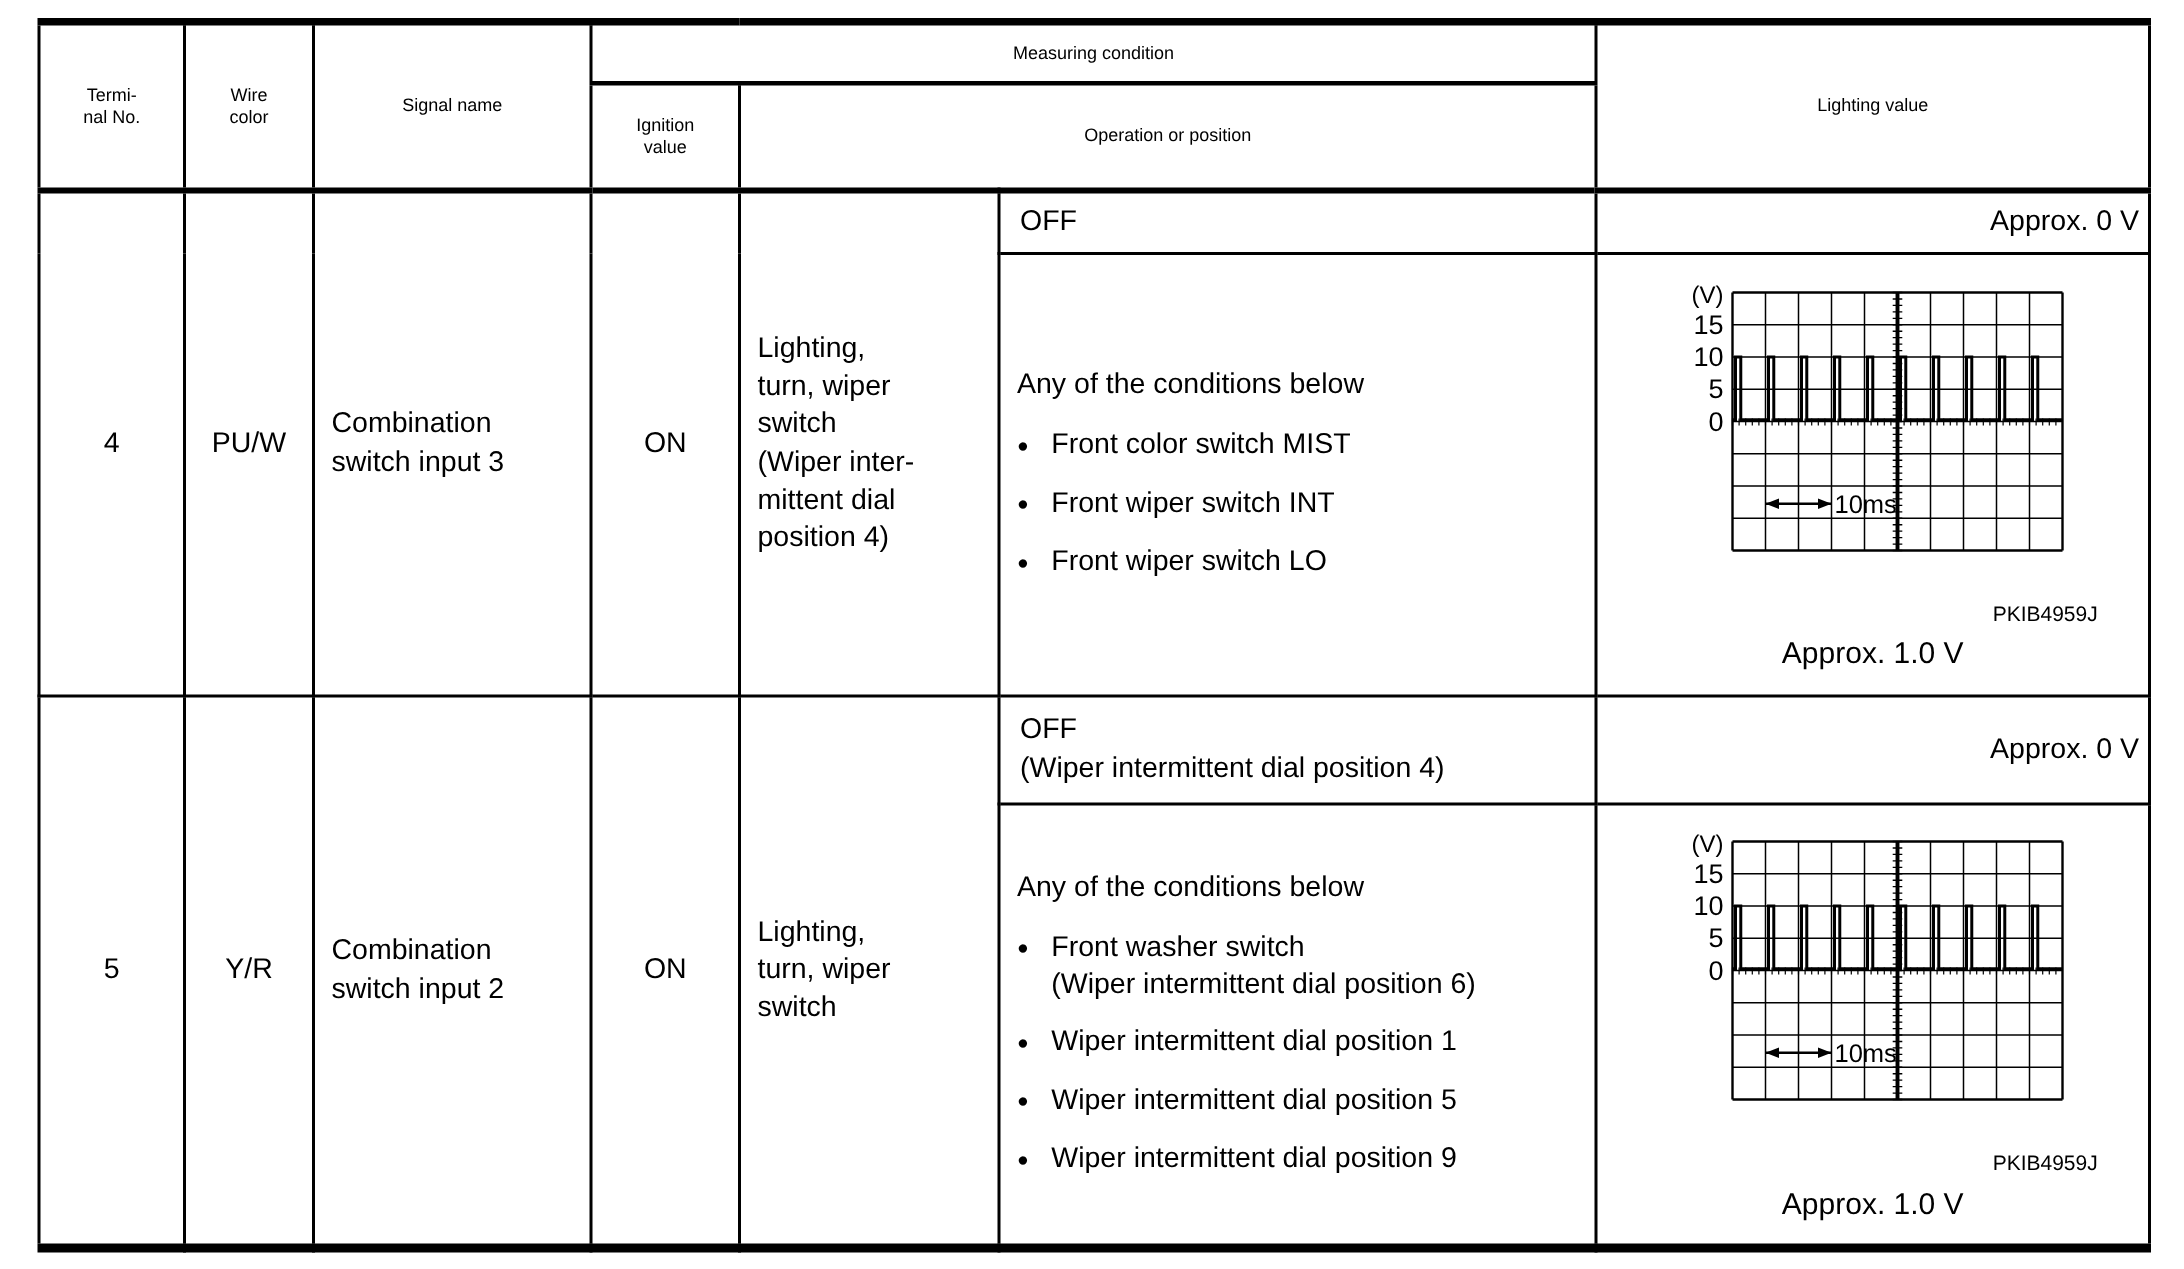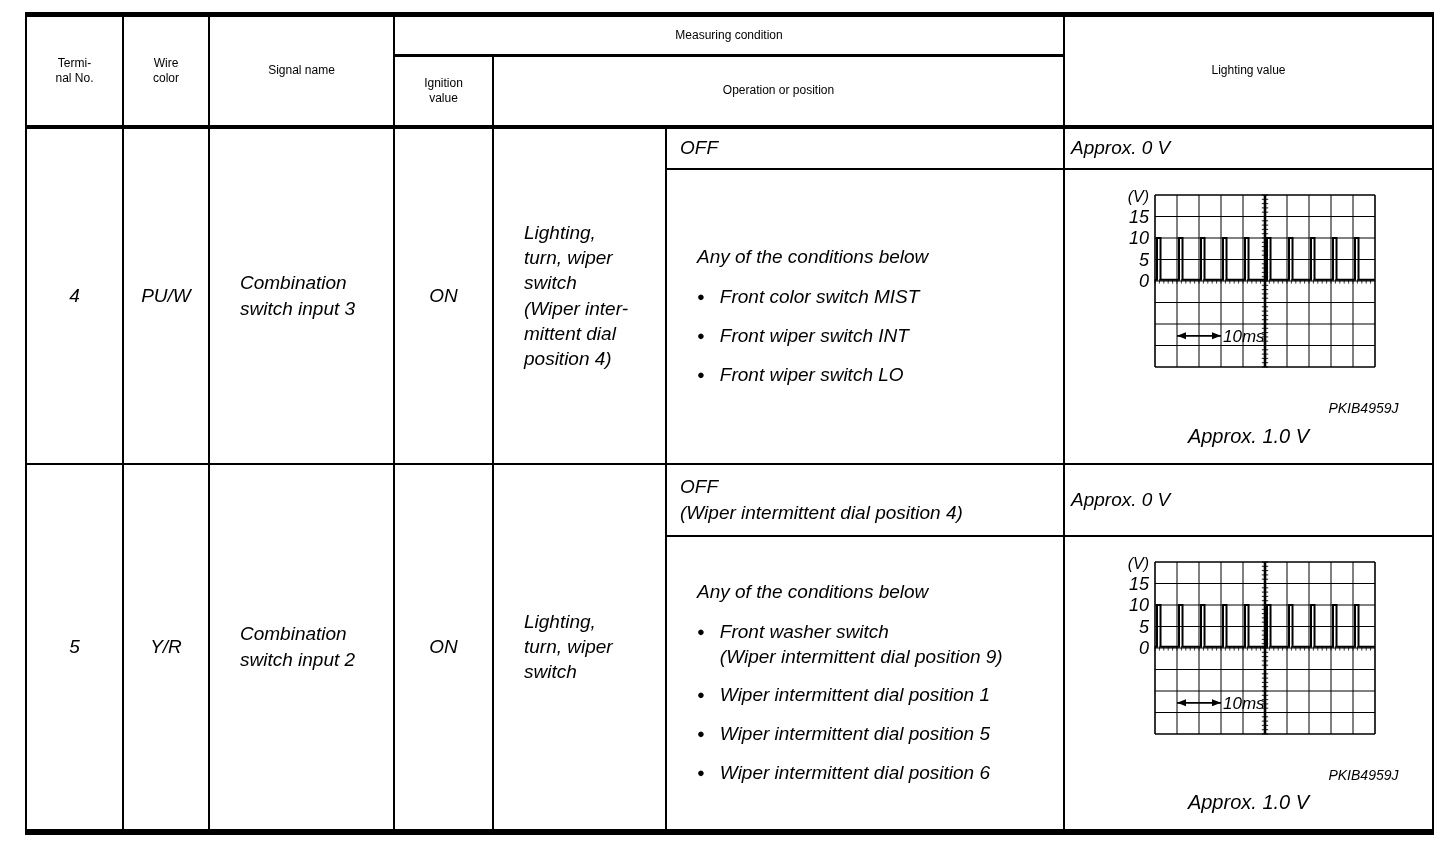--- a/index.html
+++ b/index.html
@@ -28,25 +28,25 @@
   thead th{font-size:12px;line-height:1.25;border-bottom-width:4px;}
   th.th-measuring{border-bottom-width:3px;}
   tr.h1{height:41px;}
   tr.h2{height:71px;}
   tr.r1a{height:42px;}
   tr.r1b{height:295px;}
   tr.r2a{height:72px;}
   tr.r2b{height:296px;}
   .pre{white-space:pre-line;}
   .ctr{text-align:center;}
-  td{font-size:19px;line-height:1.32;font-style:italic;}
+  td{font-size:19px;line-height:1.32;}
   td.cell-center{text-align:center;}
-  td.cell-left{text-align:left;padding-left:30px;padding-right:8px;}
+  td.cell-left{text-align:left;padding-left:11px;padding-right:8px;}
   td.off-cell{padding-left:13px;}
-  td.ref-flat{text-align:left;margin-top:20px;}
+  td.ref-flat{text-align:right;margin-top:20px;}
   .cond{padding:4px 0;}
   .cond-intro{margin-bottom:15px;}
   .cond-item{display:flex;align-items:flex-start;margin-bottom:13px;}
   .cond-item:last-child{margin-bottom:0;}
   .bullet{
     flex:0 0 auto;
     font-size:13px;
     line-height:26px;
     margin-right:15px;
   }
@@ -276,33 +276,33 @@
 (Wiper intermittent dial position 4)</td>
         <td class="ref-flat">Approx. 0 V</td>
       </tr>
       <tr class="r2b">
         <td class="cell-left">
           <div class="cond">
             <div class="cond-intro">Any of the conditions below</div>
             <div class="cond-item">
               <span class="bullet">●</span>
               <span class="cond-text pre">Front washer switch
-(Wiper intermittent dial position 9)</span>
+(Wiper intermittent dial position 6)</span>
             </div>
             <div class="cond-item">
               <span class="bullet">●</span>
               <span class="cond-text pre">Wiper intermittent dial position 1</span>
             </div>
             <div class="cond-item">
               <span class="bullet">●</span>
               <span class="cond-text pre">Wiper intermittent dial position 5</span>
             </div>
             <div class="cond-item">
               <span class="bullet">●</span>
-              <span class="cond-text pre">Wiper intermittent dial position 6</span>
+              <span class="cond-text pre">Wiper intermittent dial position 9</span>
             </div>
           </div>
         </td>
         <td class="wave-cell">
           <div class="scope-stack">
             <div class="scope"><svg width="266" height="192" viewBox="0 0 266 192" xmlns="http://www.w3.org/2000/svg">
                   <line x1="40" y1="12" x2="40" y2="184" stroke="#000" stroke-width="1.6"></line>
                   <line x1="62" y1="12" x2="62" y2="184" stroke="#000" stroke-width="1"></line>
                   <line x1="84" y1="12" x2="84" y2="184" stroke="#000" stroke-width="1"></line>
                   <line x1="106" y1="12" x2="106" y2="184" stroke="#000" stroke-width="1"></line>

